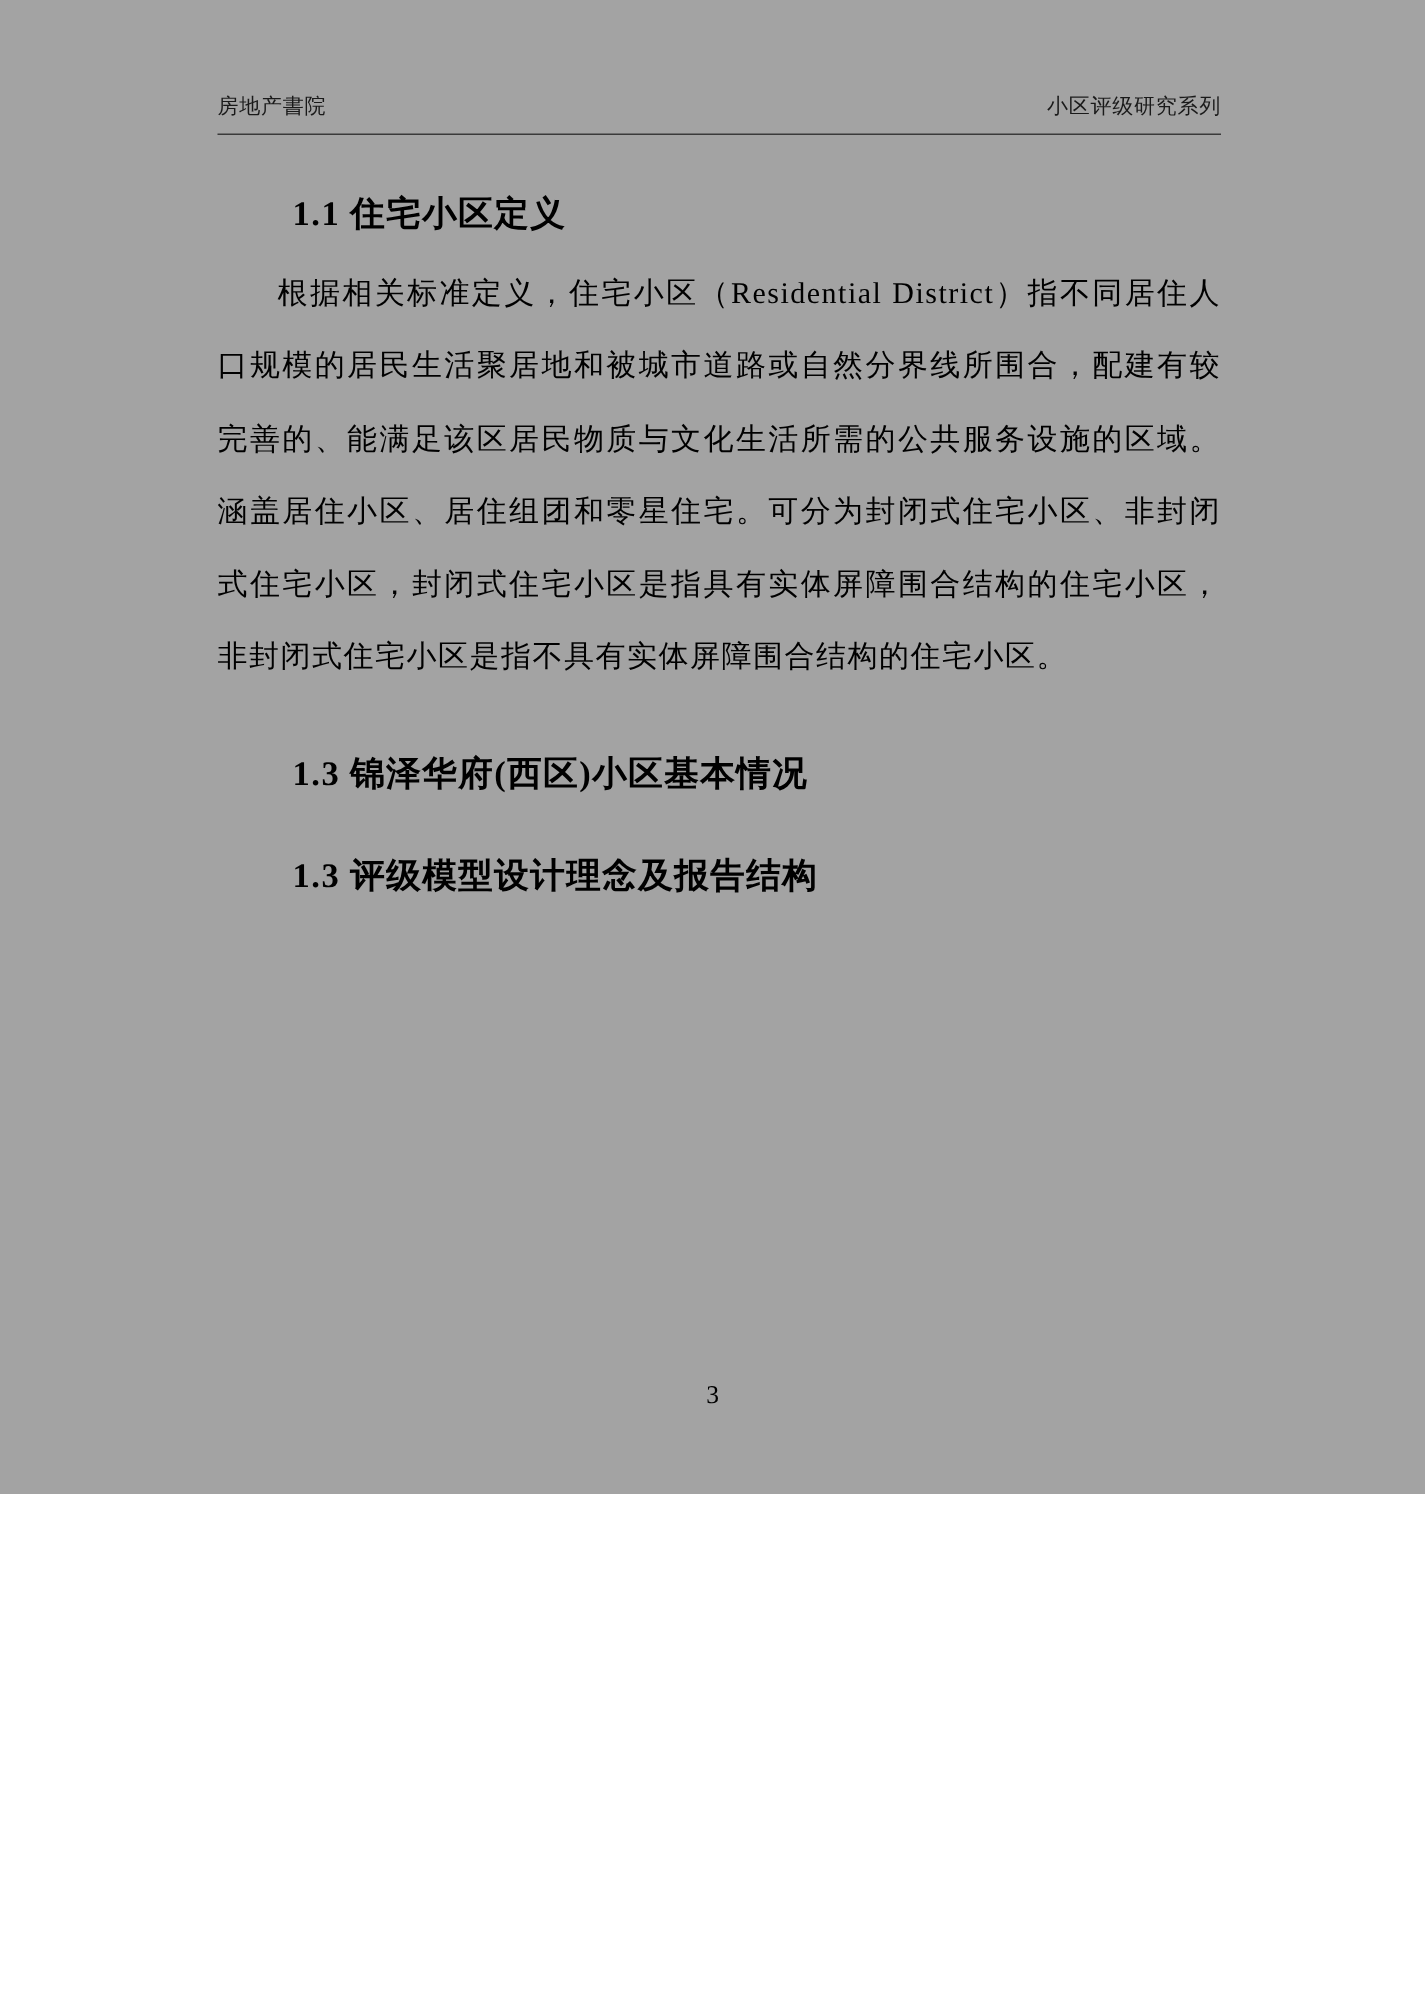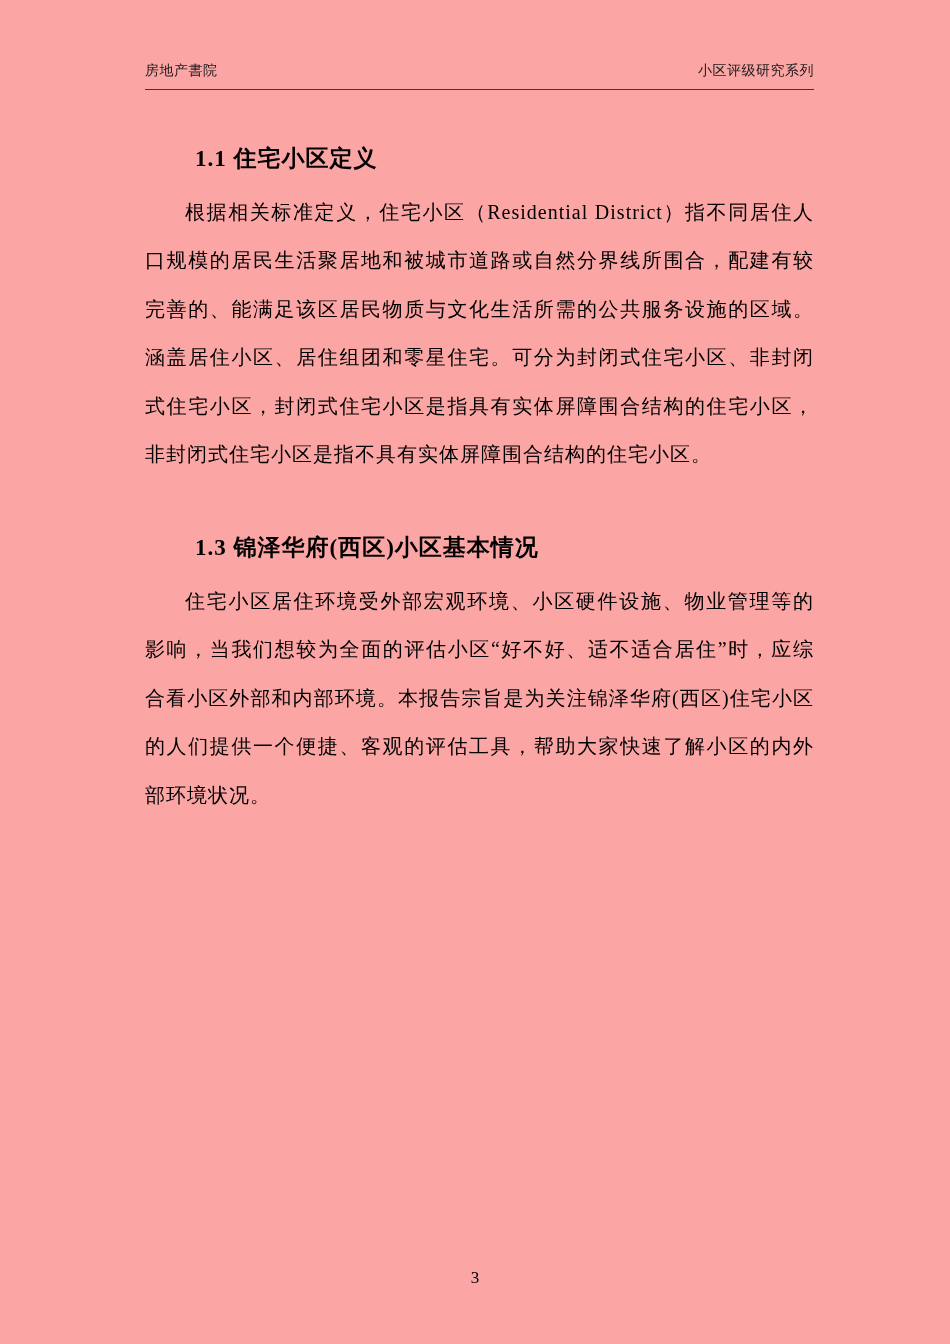--- a/index.html
+++ b/index.html
@@ -4,23 +4,23 @@
 <style>
   * { margin: 0; padding: 0; box-sizing: border-box; }
 
   html, body {
     background: #ffffff;
   }
 
   .page {
     position: relative;
     width: 950px;
-    height: 1344px;
+    height: 996px;
     margin: 0 auto;
-    background: #fca5a5;
+    background: #a3a3a3;
     color: #000000;
     font-family: "Liberation Serif", "DejaVu Serif", serif;
     overflow: hidden;
   }
 
   
   .page-header {
     display: flex;
     justify-content: space-between;
     align-items: flex-end;
@@ -41,21 +41,21 @@
   .doc-title {
     margin-top: 30px;
     padding-left: 50px;
     font-size: 25px;
     font-weight: bold;
     letter-spacing: 1px;
     line-height: 1.3;
   }
 
   .sec-heading {
-    margin-top: 54px;
+    margin-top: 38px;
     padding-left: 50px;
     font-size: 23px;
     font-weight: bold;
     letter-spacing: 1px;
     line-height: 1.3;
   }
 
   .body-text {
     margin-top: 14px;
     font-size: 20px;
@@ -93,21 +93,21 @@
     <section>
       <h2 class="sec-heading">1.1 住宅小区定义</h2>
       <p class="body-text">根据相关标准定义，住宅小区（Residential District）指不同居住人口规模的居民生活聚居地和被城市道路或自然分界线所围合，配建有较完善的、能满足该区居民物质与文化生活所需的公共服务设施的区域。涵盖居住小区、居住组团和零星住宅。可分为封闭式住宅小区、非封闭式住宅小区，封闭式住宅小区是指具有实体屏障围合结构的住宅小区，非封闭式住宅小区是指不具有实体屏障围合结构的住宅小区。</p>
     </section>
 
     <section>
       <h2 class="sec-heading">1.3 锦泽华府(西区)小区基本情况</h2>
     </section>
 
     <section>
-      <p class="body-text">住宅小区居住环境受外部宏观环境、小区硬件设施、物业管理等的影响，当我们想较为全面的评估小区“好不好、适不适合居住”时，应综合看小区外部和内部环境。本报告宗旨是为关注锦泽华府(西区)住宅小区的人们提供一个便捷、客观的评估工具，帮助大家快速了解小区的内外部环境状况。</p>
+      <h2 class="sec-heading">1.3 评级模型设计理念及报告结构</h2>
     </section>
 
   </main>
 
   <footer class="page-footer">
     <span>3</span>
   </footer>
 
 </div>
 

